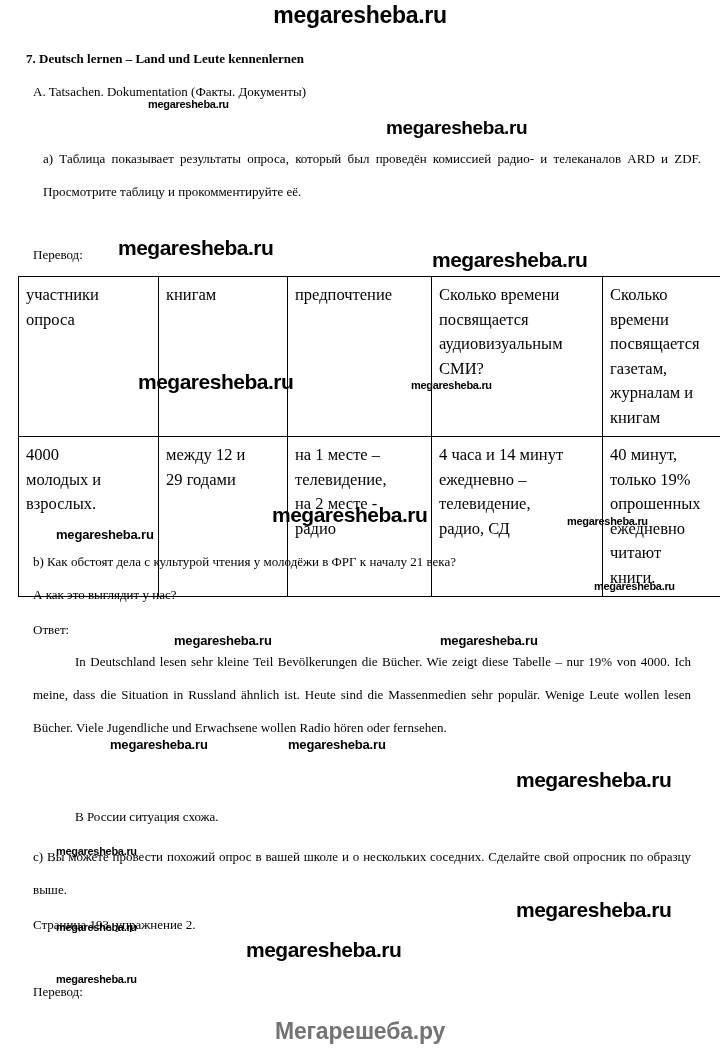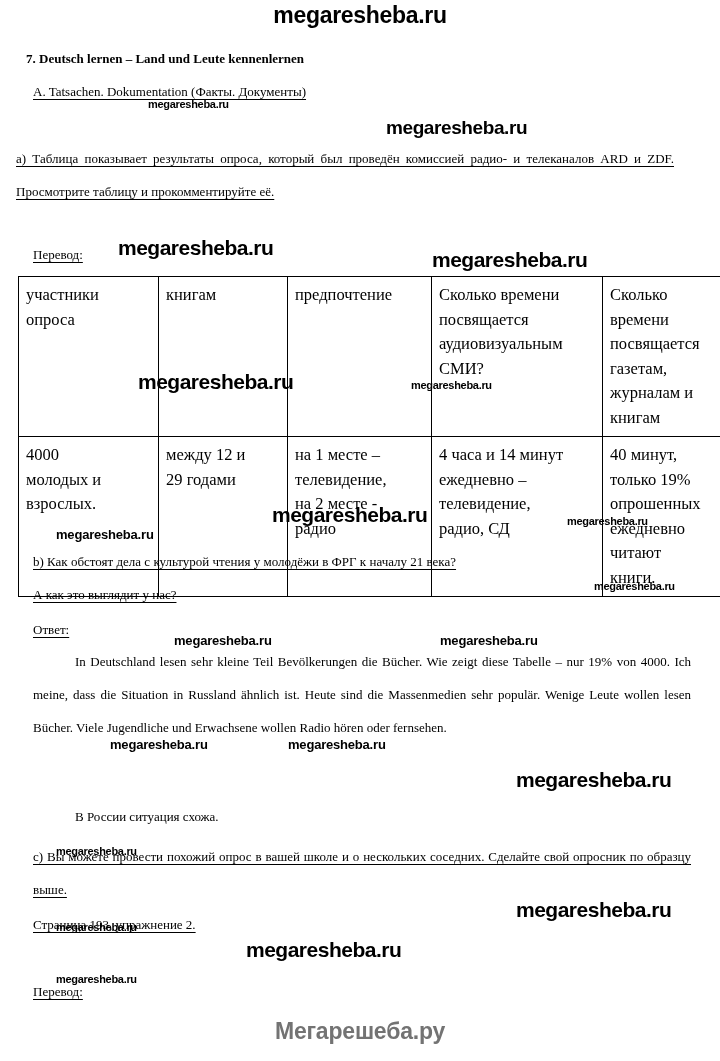--- a/index.html
+++ b/index.html
@@ -50,21 +50,20 @@
   }
 
   
   .blk {
     position: absolute;
     font-size: 13px;
     line-height: 33px;
     color: #000;
   }
   .blk.u {
-    text-decoration: underline;
     text-underline-offset: 3px;
   }
   .bold { font-weight: bold; }
   .just { text-align: justify; text-align-last: left; }
   .indent { text-indent: 42px; }
 
   
   .survey-table {
     position: absolute;
     left: 18px;
@@ -114,21 +113,21 @@
 
 <div class="page">
 
   <div class="site-banner">megaresheba.ru</div>
 
   <div class="blk bold" style="left:26px; top:42px; width:660px;">7. Deutsch lernen – Land und Leute kennenlernen</div>
 
   <div class="blk u" style="left:33px; top:75px; width:660px;">A. Tatsachen. Dokumentation (Факты. Документы)</div>
 
 
-  <div class="blk u just" style="left:16px; top:142px; width:658px;">a) Таблица показывает результаты опроса, который был проведён комиссией радио- и телеканалов ARD и ZDF. Просмотрите таблицу и прокомментируйте её.</div>
+  <div class="blk u just" style="left:43px; top:142px; width:658px;">a) Таблица показывает результаты опроса, который был проведён комиссией радио- и телеканалов ARD и ZDF. Просмотрите таблицу и прокомментируйте её.</div>
 
   <div class="blk u" style="left:33px; top:238px; width:120px;">Перевод:</div>
 
   <table class="survey-table">
     <tbody>
       <tr class="head">
         <td class="c1">
           <span class="cellline">участники</span>
           <span class="cellline">опроса</span>
         </td>

